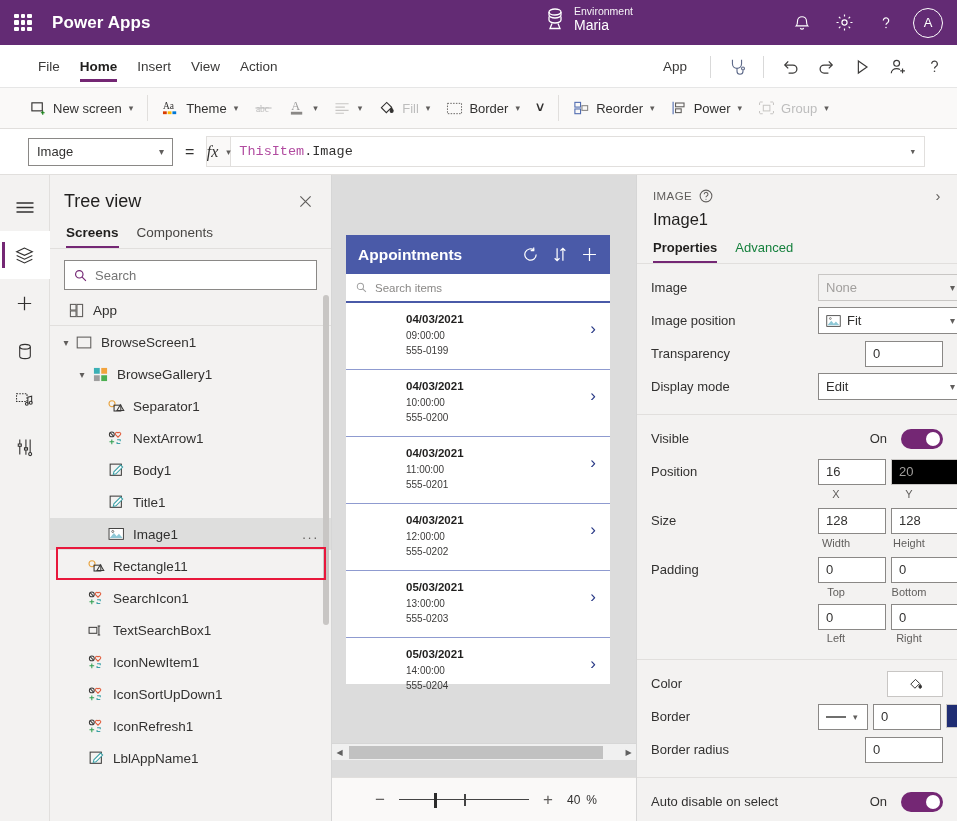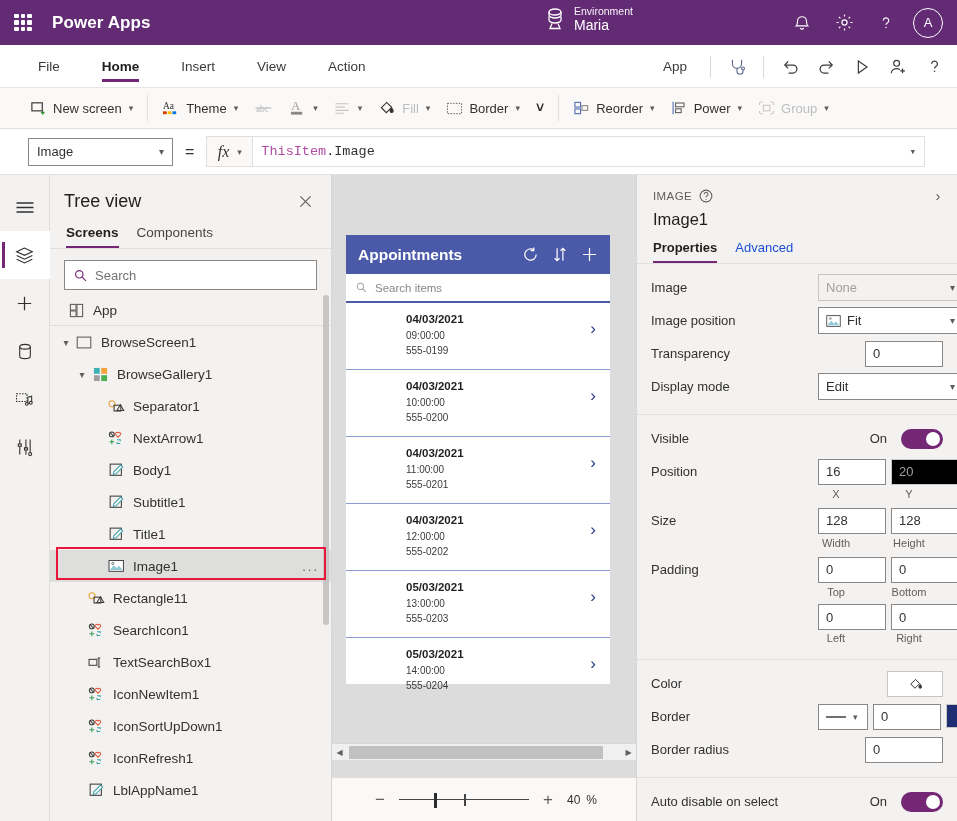--- a/index.html
+++ b/index.html
@@ -30,21 +30,21 @@
   .top-right { position: absolute; right: 8px; top: 0; height: 45px; display: flex; align-items: center; gap: 4px; }
   .tb-ico { width: 38px; height: 38px; display: flex; align-items: center; justify-content: center; cursor: pointer; border-radius: 2px; }
   .avatar { width: 30px; height: 30px; border-radius: 50%; border: 1.4px solid #fff;
     display: flex; align-items: center; justify-content: center; font-size: 13px; margin-left: 4px; margin-right: 6px; cursor: pointer; }
 
   
   .menubar {
     position: absolute; left: 0; top: 45px; width: 957px; height: 43px;
     background: #fff; border-bottom: 1px solid #e6e6e6; display: flex; align-items: center;
   }
-  .menu-items { display: flex; align-items: center; height: 43px; padding-left: 28px; gap: 22px; }
+  .menu-items { display: flex; align-items: center; height: 43px; padding-left: 28px; gap: 0; }
   .menu-item { position: relative; height: 43px; display: flex; align-items: center;
     padding: 0 10px; font-size: 13.5px; color: #3b3a39; cursor: pointer; }
   .menu-item.active { font-weight: bold; color: #201f1e; }
   .menu-item.active::after { content: ""; position: absolute; left: 10px; right: 10px; bottom: 6px; height: 2.5px; background: #742774; }
   .menu-right { position: absolute; right: 6px; top: 0; height: 43px; display: flex; align-items: center; gap: 2px; }
   .menu-app { font-size: 13.5px; color: #3b3a39; padding: 0 14px; cursor: pointer; }
   .vsep { width: 1px; height: 22px; background: #d9d9d9; margin: 0 7px; }
   .m-ico { width: 34px; height: 34px; display: flex; align-items: center; justify-content: center; cursor: pointer; border-radius: 2px; color: #3b3a39; }
 
   
@@ -62,21 +62,21 @@
   .formulabar {
     position: absolute; left: 0; top: 129px; width: 957px; height: 46px;
     background: #fff; border-bottom: 1px solid #e1dfdd; display: flex; align-items: center;
   }
   .prop-select {
     margin-left: 28px; width: 145px; height: 28px; border: 1px solid #8a8886; background: #fff;
     display: flex; align-items: center; padding: 0 8px; font-size: 13px; color: #323130; cursor: pointer;
   }
   .prop-select .chev { margin-left: auto; font-size: 10px; }
   .eq { margin: 0 12px; font-size: 16px; color: #323130; }
-  .fx-box { width: 47px; height: 31px; border: 1px solid #e1dfdd; background: #faf9f8;
+  .fx-box { width: 25px; height: 31px; border: 1px solid #e1dfdd; background: #faf9f8;
     display: flex; align-items: center; justify-content: center; gap: 7px; cursor: pointer; }
   .fx { font-family: "Liberation Serif", serif; font-style: italic; font-size: 16px; color: #323130; }
   .formula-input { flex: 1; height: 31px; border: 1px solid #e1dfdd; border-left: none;
     margin-right: 32px; display: flex; align-items: center; padding: 0 8px;
     font-family: "Liberation Mono", monospace; font-size: 13.5px; background: #fff; }
   .f-ident { color: #b14ba0; }
   .f-plain { color: #323130; }
   .formula-input .chev { margin-left: auto; color: #605e5c; font-size: 11px; }
 
   
@@ -156,21 +156,21 @@
   
   .props {
     position: absolute; left: 636px; top: 175px; width: 321px; height: 646px;
     background: #f3f2f1; border-left: 1px solid #d6d6d6; overflow: hidden;
   }
   .p-head { padding: 12px 16px 0 16px; }
   .p-kicker { display: flex; align-items: center; gap: 7px; font-size: 11.5px; color: #605e5c; letter-spacing: .4px; }
   .p-expand { margin-left: auto; color: #605e5c; font-size: 15px; cursor: pointer; }
   .p-name { font-size: 16.5px; color: #201f1e; margin-top: 6px; }
   .p-tabs { display: flex; gap: 18px; padding: 9px 16px 0 16px; border-bottom: 1px solid #e1dfdd; }
-  .p-tab { position: relative; font-size: 13px; color: #1d4ed8; padding: 2px 0 8px 0; cursor: pointer; }
+  .p-tab { position: relative; font-size: 13px; color: #15803d; padding: 2px 0 8px 0; cursor: pointer; }
   .p-tab.active { color: #201f1e; font-weight: bold; }
   .p-tab.active::after { content: ""; position: absolute; left: 0; right: 0; bottom: 0; height: 2.5px; background: #742774; }
   .p-sec { padding: 8px 14px 10px 14px; border-bottom: 1px solid #e1dfdd; }
   .p-row { display: flex; align-items: center; min-height: 31px; margin-bottom: 2px; }
   .p-label { font-size: 13px; color: #323130; flex: 0 0 155px; }
   .p-ctl { flex: 1; display: flex; justify-content: flex-end; gap: 5px; padding-left: 12px; }
   .p-input { height: 26px; border: 1px solid #8a8886; background: #fff; font-size: 13px;
     color: #323130; display: flex; align-items: center; padding: 0 7px; }
   .p-input.dis { background: #000000; border-color: #c8c6c4; color: #a19f9d; }
   .p-dd { height: 27px; border: 1px solid #8a8886; background: #fff; font-size: 13px; color: #323130;
@@ -562,29 +562,20 @@
       <div class="t-row" style="padding-left:56px">
         <span class="t-ico">
           <svg width="15" height="14" viewBox="0 0 16 15" fill="none" stroke-width="1.1">
             <rect x="1.2" y="1.2" width="12" height="12" stroke="#3b3a39"></rect>
             <path d="M12.4 2.2l2.2 2.2L7.4 11.6l-2.8.6.6-2.8z" fill="#fff" stroke="#3aa0a6"></path>
           </svg>
         </span>
         <span>Body1</span>
       </div>
 
-      <div class="t-row" style="padding-left:56px">
-        <span class="t-ico">
-          <svg width="15" height="14" viewBox="0 0 16 15" fill="none" stroke-width="1.1">
-            <rect x="1.2" y="1.2" width="12" height="12" stroke="#3b3a39"></rect>
-            <path d="M12.4 2.2l2.2 2.2L7.4 11.6l-2.8.6.6-2.8z" fill="#fff" stroke="#3aa0a6"></path>
-          </svg>
-        </span>
-        <span>Subtitle1</span>
-      </div>
 
       <div class="t-row" style="padding-left:56px">
         <span class="t-ico">
           <svg width="15" height="14" viewBox="0 0 16 15" fill="none" stroke-width="1.1">
             <rect x="1.2" y="1.2" width="12" height="12" stroke="#3b3a39"></rect>
             <path d="M12.4 2.2l2.2 2.2L7.4 11.6l-2.8.6.6-2.8z" fill="#fff" stroke="#3aa0a6"></path>
           </svg>
         </span>
         <span>Title1</span>
       </div>

